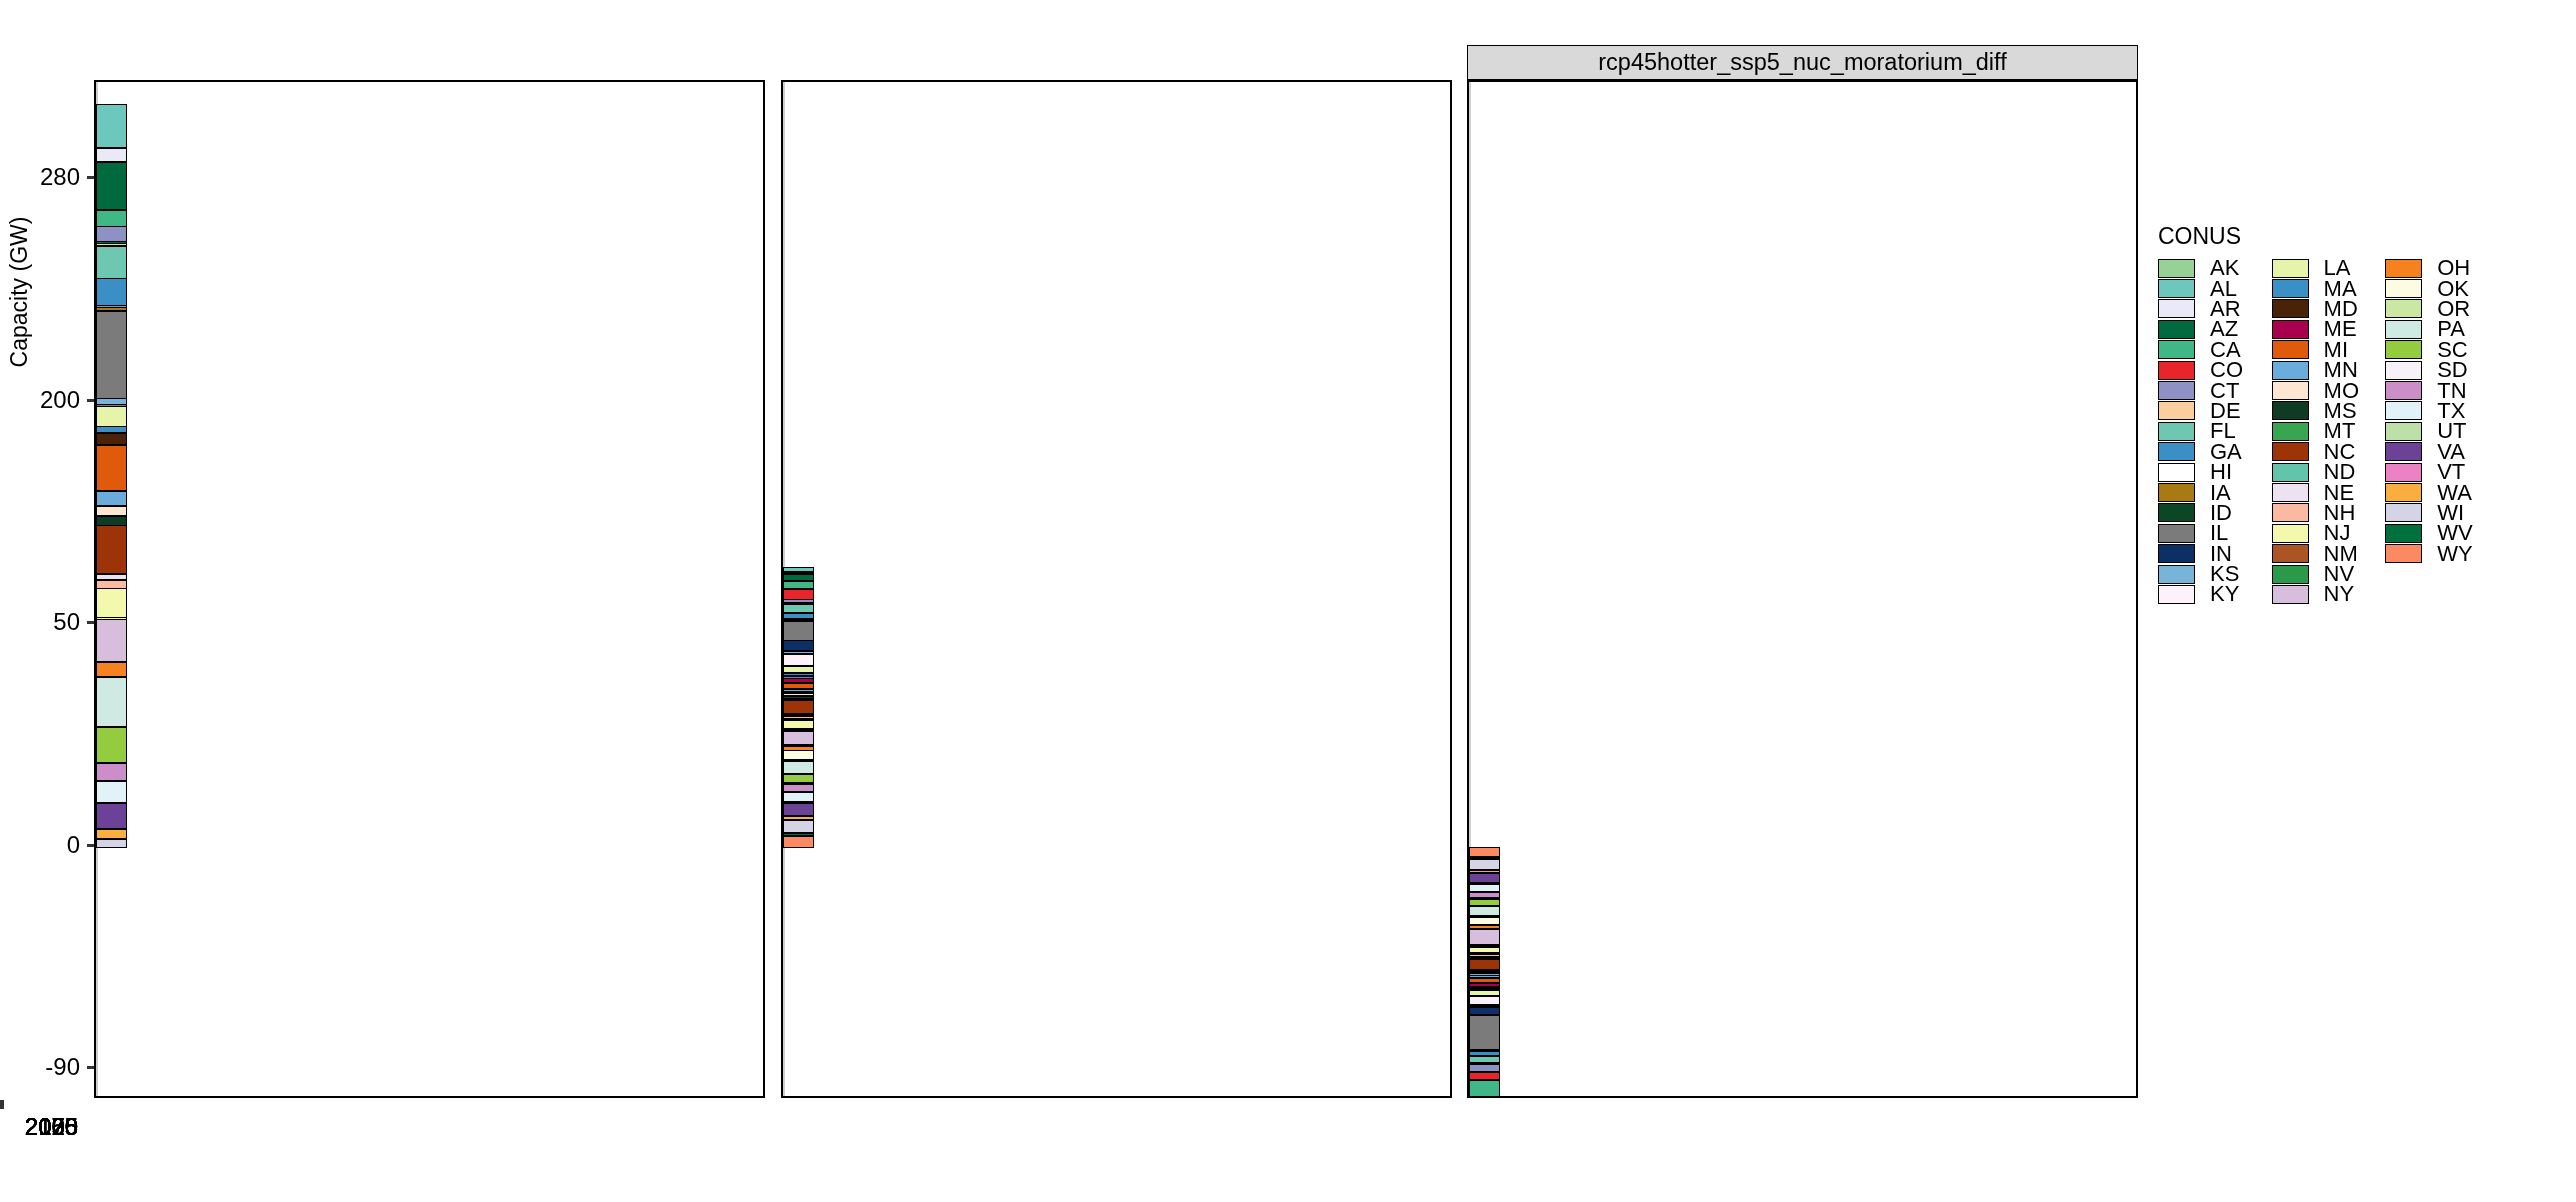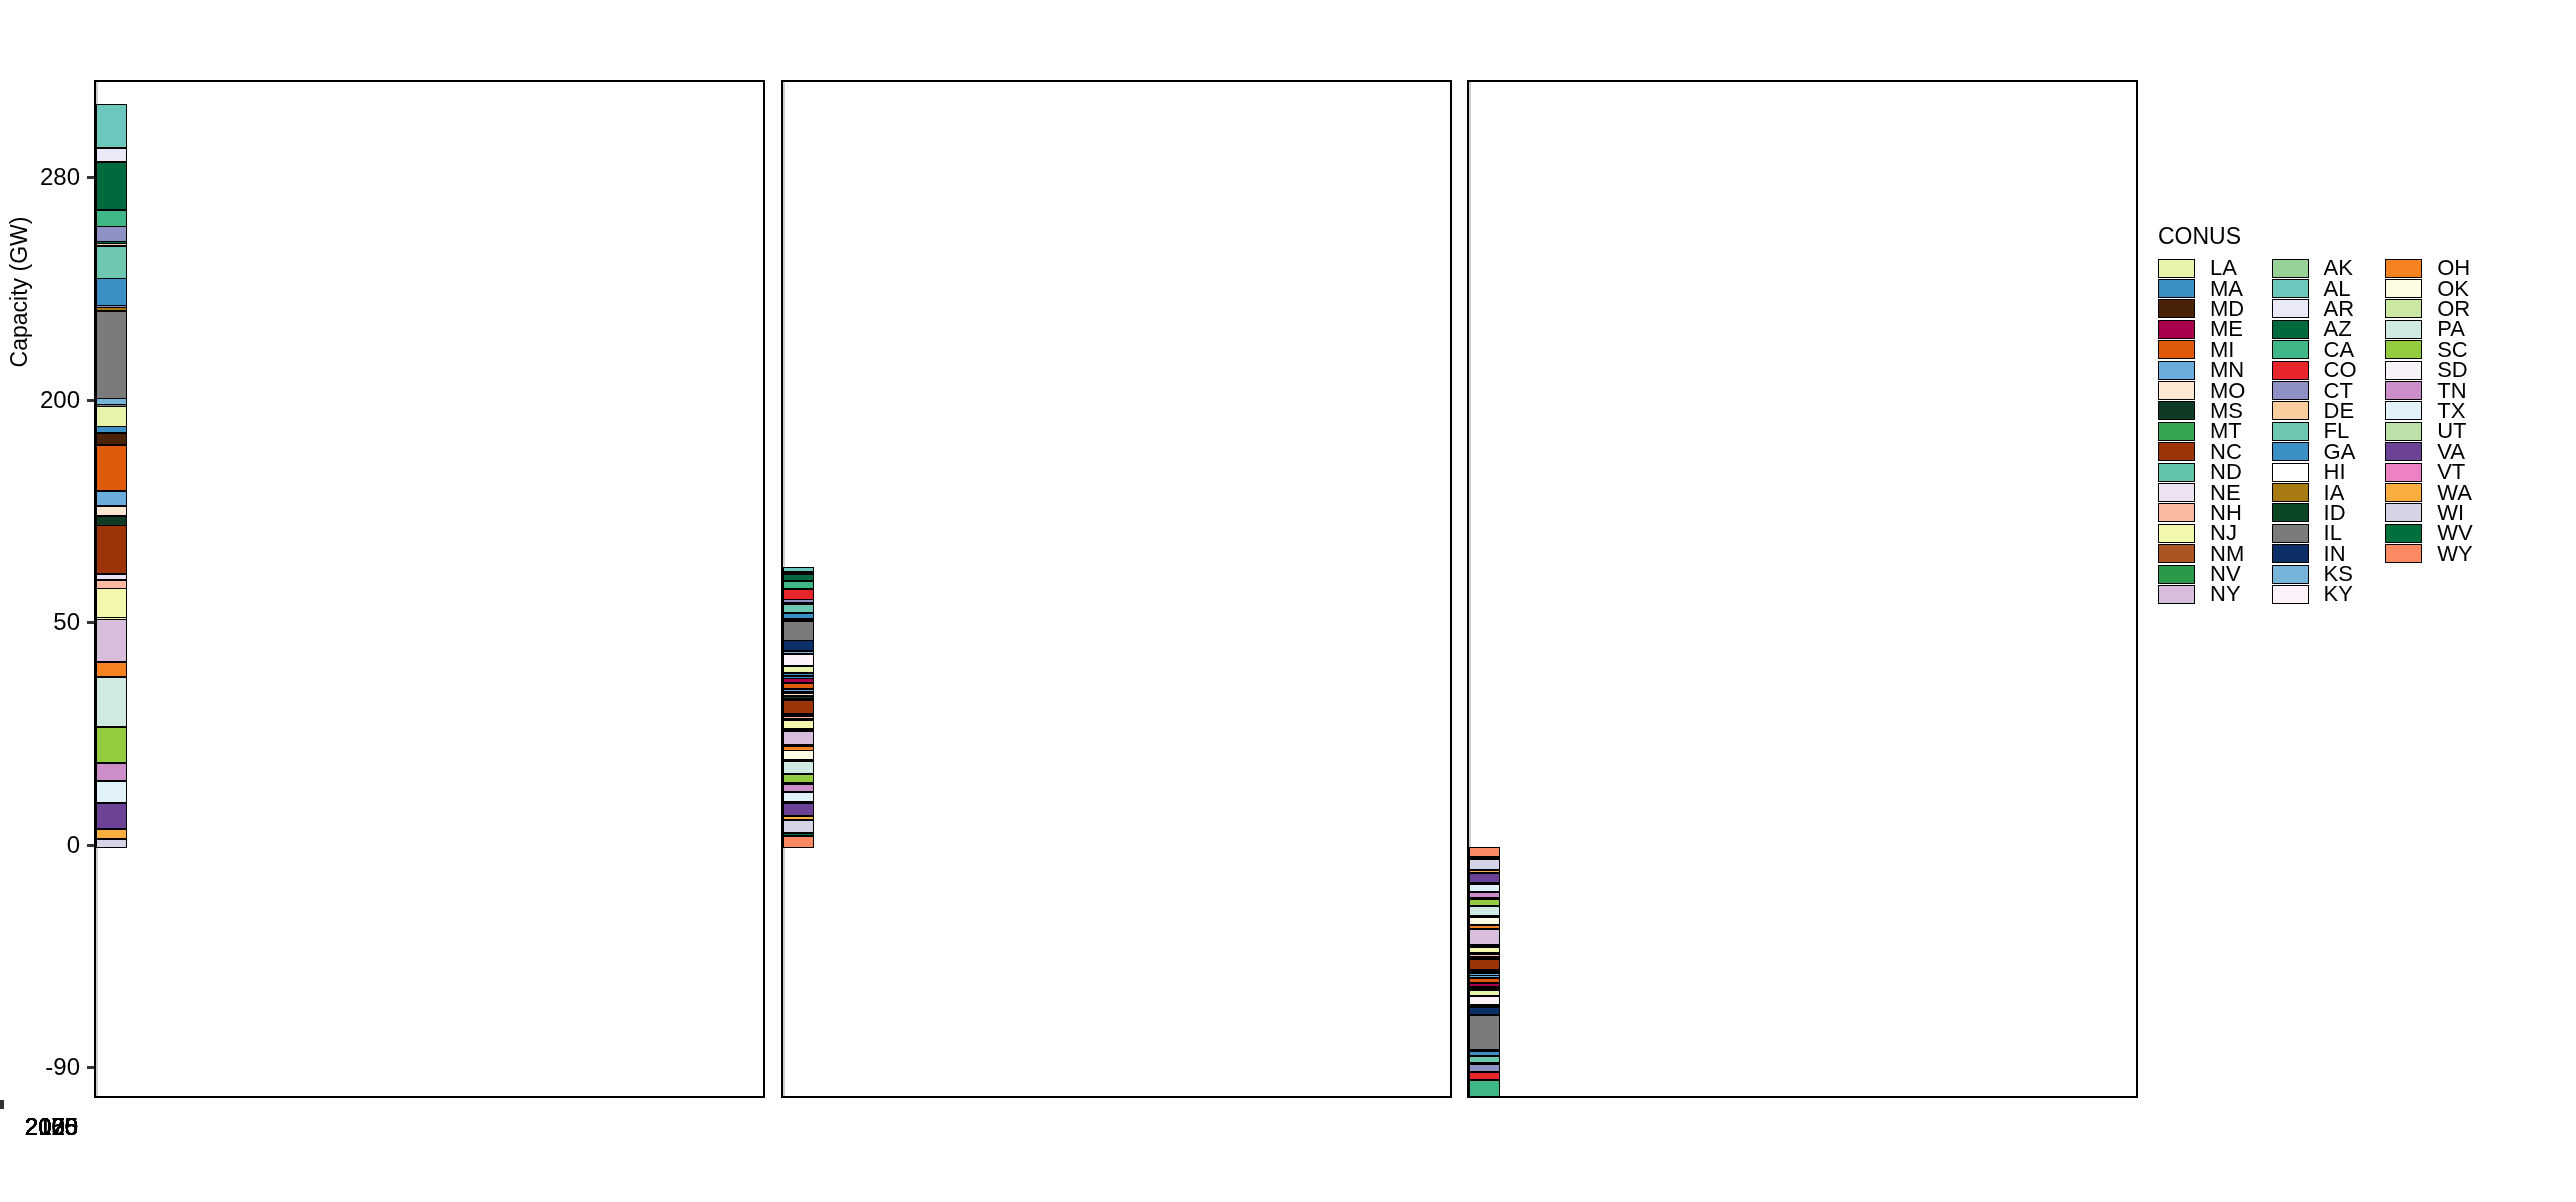--- a/index.html
+++ b/index.html
@@ -1468,20 +1468,23 @@
             <div class="seg" style="top: 721px; height: 13px; background: rgb(107, 66, 150);"></div>
             <div class="seg" style="top: 734px; height: 0.7px; background: rgb(236, 130, 196);"></div>
             <div class="seg" style="top: 734px; height: 3.8px; background: rgb(249, 174, 63);"></div>
             <div class="seg" style="top: 738px; height: 13px; background: rgb(213, 212, 231);"></div>
             <div class="seg" style="top: 751px; height: 2.7px; background: rgb(0, 113, 60);"></div>
             <div class="seg" style="top: 754px; height: 11.5px; background: rgb(251, 138, 99);"></div>
           </div>
         </div>
       </div>
       <div class="panel" style="left: 1467px; width: 671px;">
+        <div class="strip">
+          <div class="strip-text">rcp45hotter_ssp5_nuc_moratorium_diff</div>
+        </div>
         <div class="plot">
           <div class="vgrid"></div>
           <div class="vgrid"></div>
           <div class="vgrid"></div>
           <div class="vgrid"></div>
           <div class="bar" style="width: 31px; top: 0px; bottom: 0px;">
             <div class="seg" style="top: 767px; height: 0.7px; background: rgb(63, 183, 135);"></div>
             <div class="seg" style="top: 767px; height: 0.7px; background: rgb(123, 123, 123);"></div>
           </div>
           <div class="bar" style="width: 31px; top: 0px; bottom: 0px;">
@@ -2249,20 +2252,90 @@
           </div>
         </div>
       </div>
     </div>
 
   <div id="legend">
     <div class="legend-title">CONUS</div>
     <div class="legend-cols" id="legend-cols">
         <div class="legend-col">
           <div class="legend-row">
+            <div class="legend-swatch" style="background: rgb(150, 209, 150);"></div>
+            <div class="legend-text">AK</div>
+          </div>
+          <div class="legend-row">
+            <div class="legend-swatch" style="background: rgb(108, 200, 189);"></div>
+            <div class="legend-text">AL</div>
+          </div>
+          <div class="legend-row">
+            <div class="legend-swatch" style="background: rgb(234, 233, 247);"></div>
+            <div class="legend-text">AR</div>
+          </div>
+          <div class="legend-row">
+            <div class="legend-swatch" style="background: rgb(0, 105, 62);"></div>
+            <div class="legend-text">AZ</div>
+          </div>
+          <div class="legend-row">
+            <div class="legend-swatch" style="background: rgb(63, 183, 135);"></div>
+            <div class="legend-text">CA</div>
+          </div>
+          <div class="legend-row">
+            <div class="legend-swatch" style="background: rgb(232, 37, 42);"></div>
+            <div class="legend-text">CO</div>
+          </div>
+          <div class="legend-row">
+            <div class="legend-swatch" style="background: rgb(142, 145, 196);"></div>
+            <div class="legend-text">CT</div>
+          </div>
+          <div class="legend-row">
+            <div class="legend-swatch" style="background: rgb(251, 206, 157);"></div>
+            <div class="legend-text">DE</div>
+          </div>
+          <div class="legend-row">
+            <div class="legend-swatch" style="background: rgb(110, 199, 176);"></div>
+            <div class="legend-text">FL</div>
+          </div>
+          <div class="legend-row">
+            <div class="legend-swatch" style="background: rgb(58, 143, 196);"></div>
+            <div class="legend-text">GA</div>
+          </div>
+          <div class="legend-row">
+            <div class="legend-swatch" style="background: rgb(255, 255, 255);"></div>
+            <div class="legend-text">HI</div>
+          </div>
+          <div class="legend-row">
+            <div class="legend-swatch" style="background: rgb(168, 122, 18);"></div>
+            <div class="legend-text">IA</div>
+          </div>
+          <div class="legend-row">
+            <div class="legend-swatch" style="background: rgb(11, 71, 36);"></div>
+            <div class="legend-text">ID</div>
+          </div>
+          <div class="legend-row">
+            <div class="legend-swatch" style="background: rgb(123, 123, 123);"></div>
+            <div class="legend-text">IL</div>
+          </div>
+          <div class="legend-row">
+            <div class="legend-swatch" style="background: rgb(12, 47, 102);"></div>
+            <div class="legend-text">IN</div>
+          </div>
+          <div class="legend-row">
+            <div class="legend-swatch" style="background: rgb(120, 180, 218);"></div>
+            <div class="legend-text">KS</div>
+          </div>
+          <div class="legend-row">
+            <div class="legend-swatch" style="background: rgb(253, 242, 249);"></div>
+            <div class="legend-text">KY</div>
+          </div>
+        </div>
+        <div class="legend-col">
+          <div class="legend-row">
             <div class="legend-swatch" style="background: rgb(229, 244, 168);"></div>
             <div class="legend-text">LA</div>
           </div>
           <div class="legend-row">
             <div class="legend-swatch" style="background: rgb(58, 143, 196);"></div>
             <div class="legend-text">MA</div>
           </div>
           <div class="legend-row">
             <div class="legend-swatch" style="background: rgb(74, 34, 8);"></div>
             <div class="legend-text">MD</div>
@@ -2315,90 +2388,20 @@
             <div class="legend-swatch" style="background: rgb(171, 85, 34);"></div>
             <div class="legend-text">NM</div>
           </div>
           <div class="legend-row">
             <div class="legend-swatch" style="background: rgb(42, 154, 74);"></div>
             <div class="legend-text">NV</div>
           </div>
           <div class="legend-row">
             <div class="legend-swatch" style="background: rgb(215, 190, 221);"></div>
             <div class="legend-text">NY</div>
-          </div>
-        </div>
-        <div class="legend-col">
-          <div class="legend-row">
-            <div class="legend-swatch" style="background: rgb(150, 209, 150);"></div>
-            <div class="legend-text">AK</div>
-          </div>
-          <div class="legend-row">
-            <div class="legend-swatch" style="background: rgb(108, 200, 189);"></div>
-            <div class="legend-text">AL</div>
-          </div>
-          <div class="legend-row">
-            <div class="legend-swatch" style="background: rgb(234, 233, 247);"></div>
-            <div class="legend-text">AR</div>
-          </div>
-          <div class="legend-row">
-            <div class="legend-swatch" style="background: rgb(0, 105, 62);"></div>
-            <div class="legend-text">AZ</div>
-          </div>
-          <div class="legend-row">
-            <div class="legend-swatch" style="background: rgb(63, 183, 135);"></div>
-            <div class="legend-text">CA</div>
-          </div>
-          <div class="legend-row">
-            <div class="legend-swatch" style="background: rgb(232, 37, 42);"></div>
-            <div class="legend-text">CO</div>
-          </div>
-          <div class="legend-row">
-            <div class="legend-swatch" style="background: rgb(142, 145, 196);"></div>
-            <div class="legend-text">CT</div>
-          </div>
-          <div class="legend-row">
-            <div class="legend-swatch" style="background: rgb(251, 206, 157);"></div>
-            <div class="legend-text">DE</div>
-          </div>
-          <div class="legend-row">
-            <div class="legend-swatch" style="background: rgb(110, 199, 176);"></div>
-            <div class="legend-text">FL</div>
-          </div>
-          <div class="legend-row">
-            <div class="legend-swatch" style="background: rgb(58, 143, 196);"></div>
-            <div class="legend-text">GA</div>
-          </div>
-          <div class="legend-row">
-            <div class="legend-swatch" style="background: rgb(255, 255, 255);"></div>
-            <div class="legend-text">HI</div>
-          </div>
-          <div class="legend-row">
-            <div class="legend-swatch" style="background: rgb(168, 122, 18);"></div>
-            <div class="legend-text">IA</div>
-          </div>
-          <div class="legend-row">
-            <div class="legend-swatch" style="background: rgb(11, 71, 36);"></div>
-            <div class="legend-text">ID</div>
-          </div>
-          <div class="legend-row">
-            <div class="legend-swatch" style="background: rgb(123, 123, 123);"></div>
-            <div class="legend-text">IL</div>
-          </div>
-          <div class="legend-row">
-            <div class="legend-swatch" style="background: rgb(12, 47, 102);"></div>
-            <div class="legend-text">IN</div>
-          </div>
-          <div class="legend-row">
-            <div class="legend-swatch" style="background: rgb(120, 180, 218);"></div>
-            <div class="legend-text">KS</div>
-          </div>
-          <div class="legend-row">
-            <div class="legend-swatch" style="background: rgb(253, 242, 249);"></div>
-            <div class="legend-text">KY</div>
           </div>
         </div>
         <div class="legend-col">
           <div class="legend-row">
             <div class="legend-swatch" style="background: rgb(246, 130, 31);"></div>
             <div class="legend-text">OH</div>
           </div>
           <div class="legend-row">
             <div class="legend-swatch" style="background: rgb(253, 252, 226);"></div>
             <div class="legend-text">OK</div>

